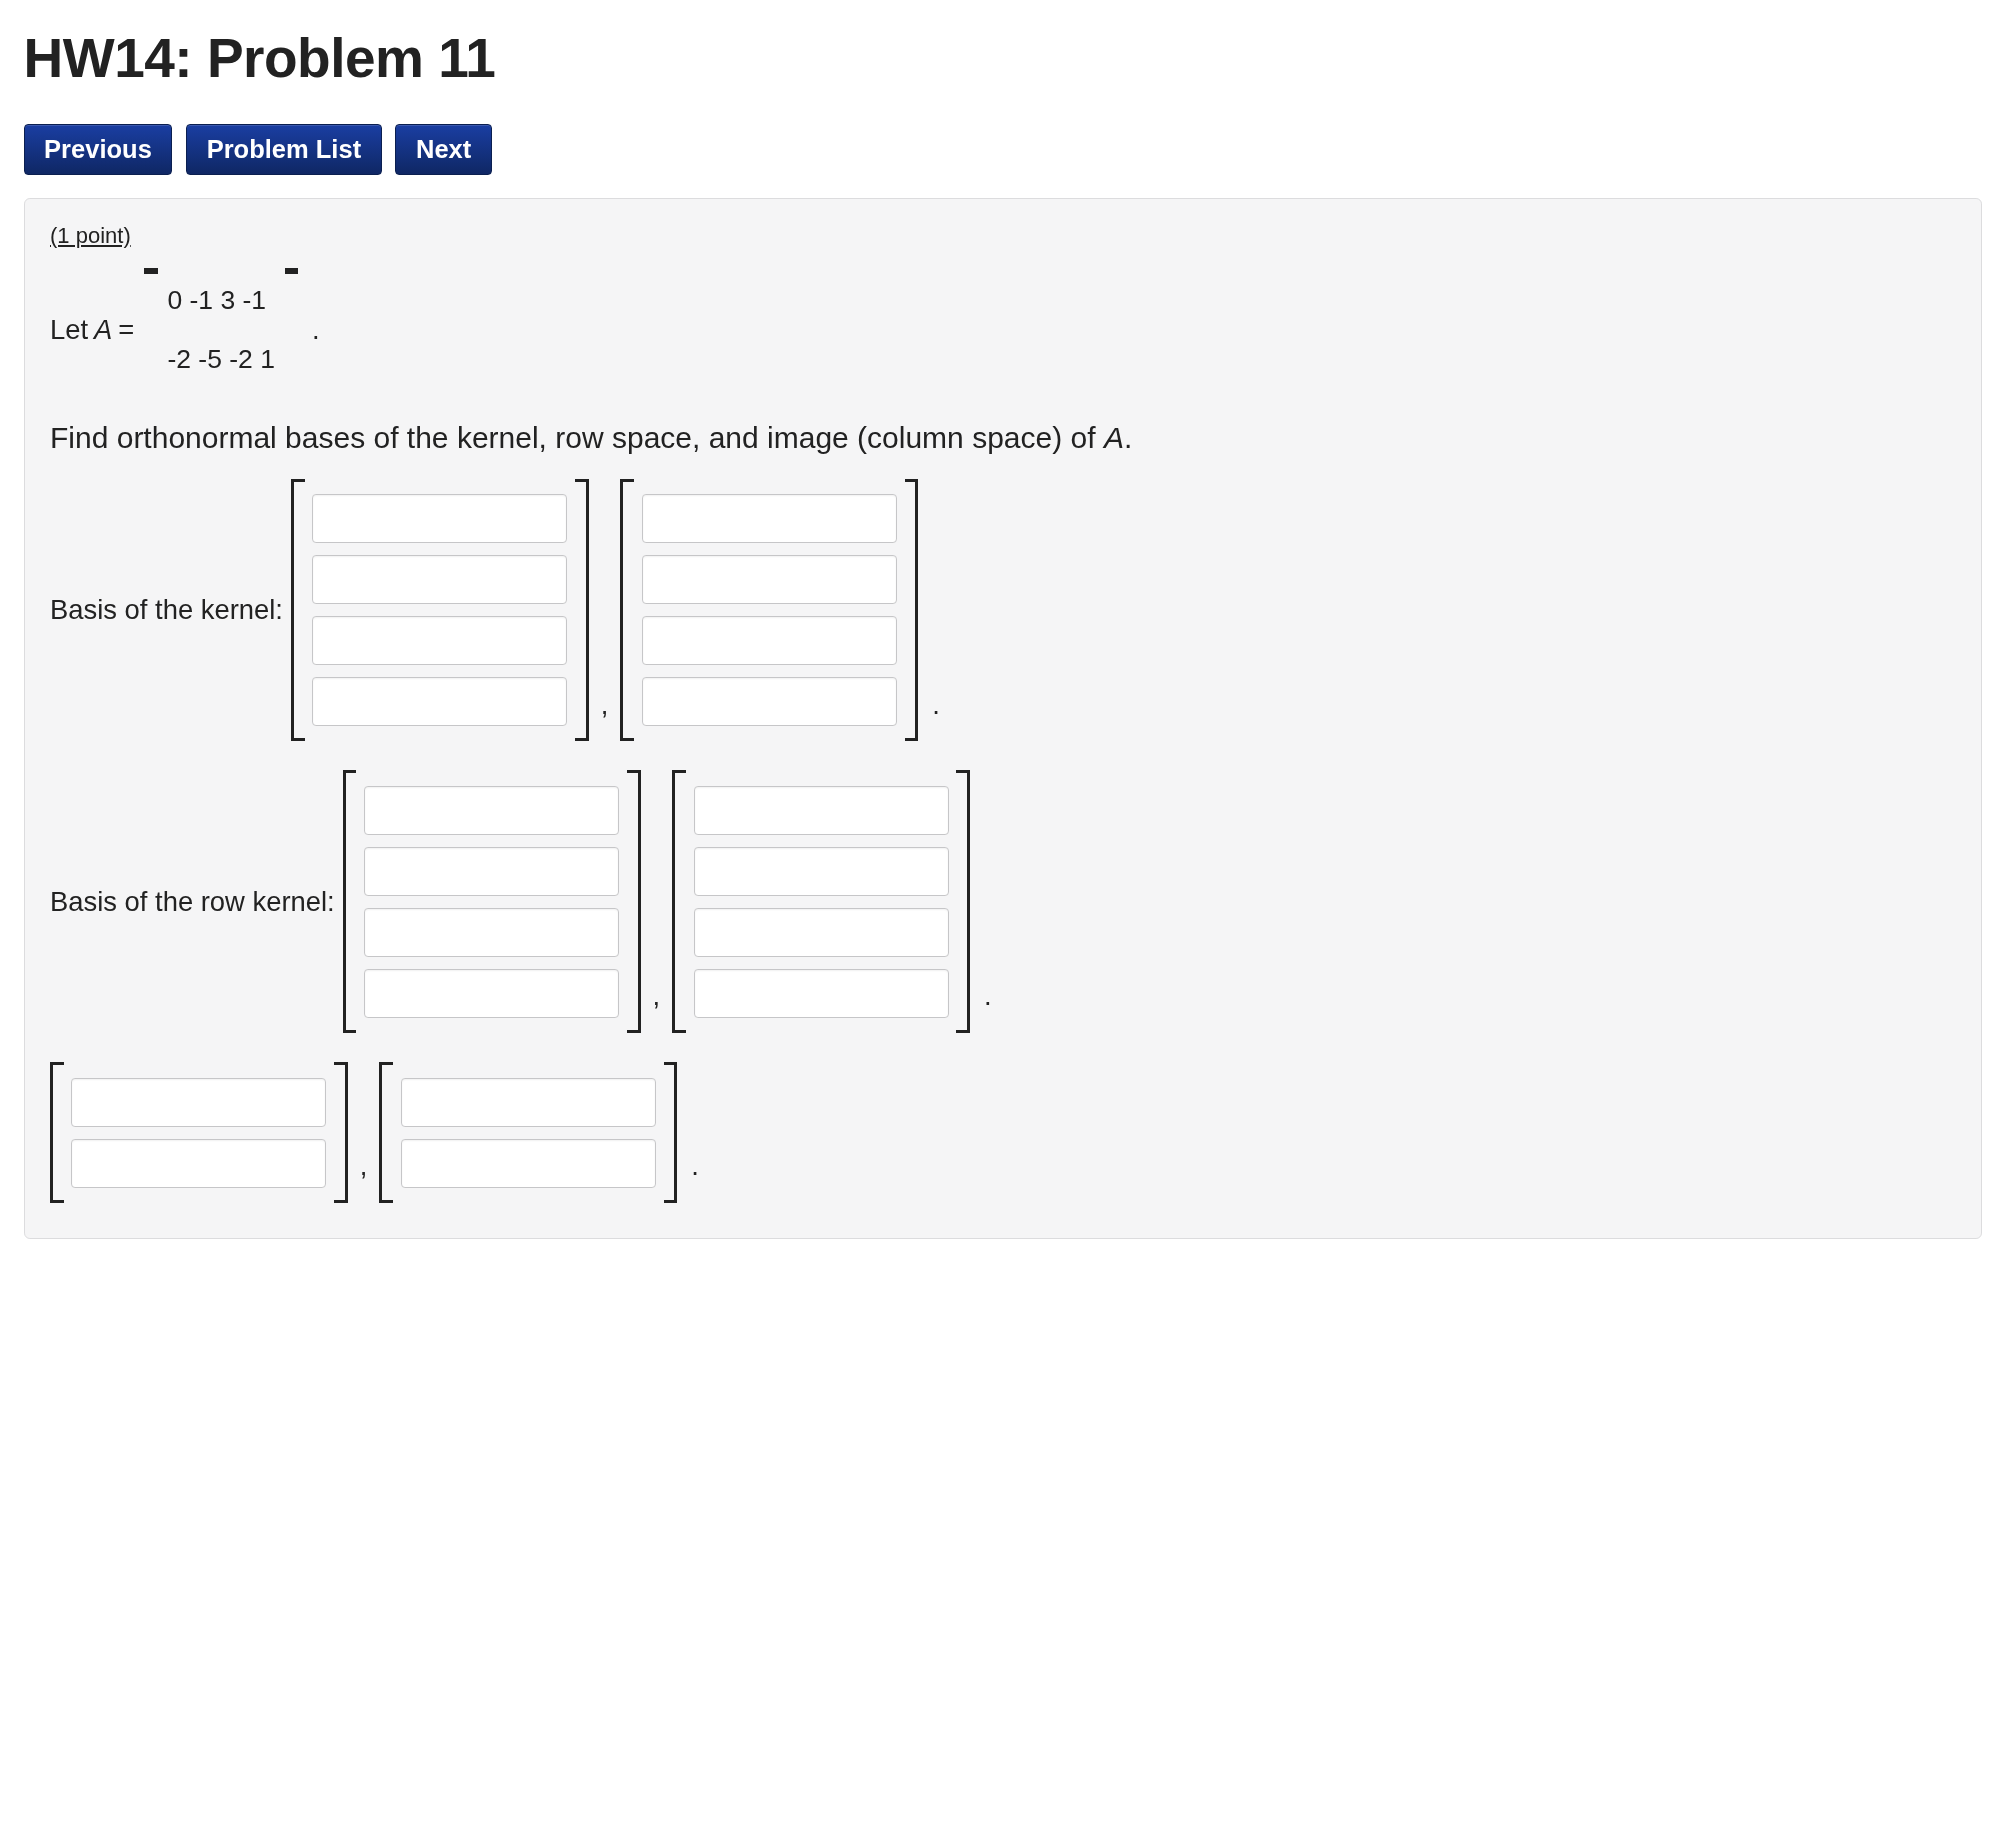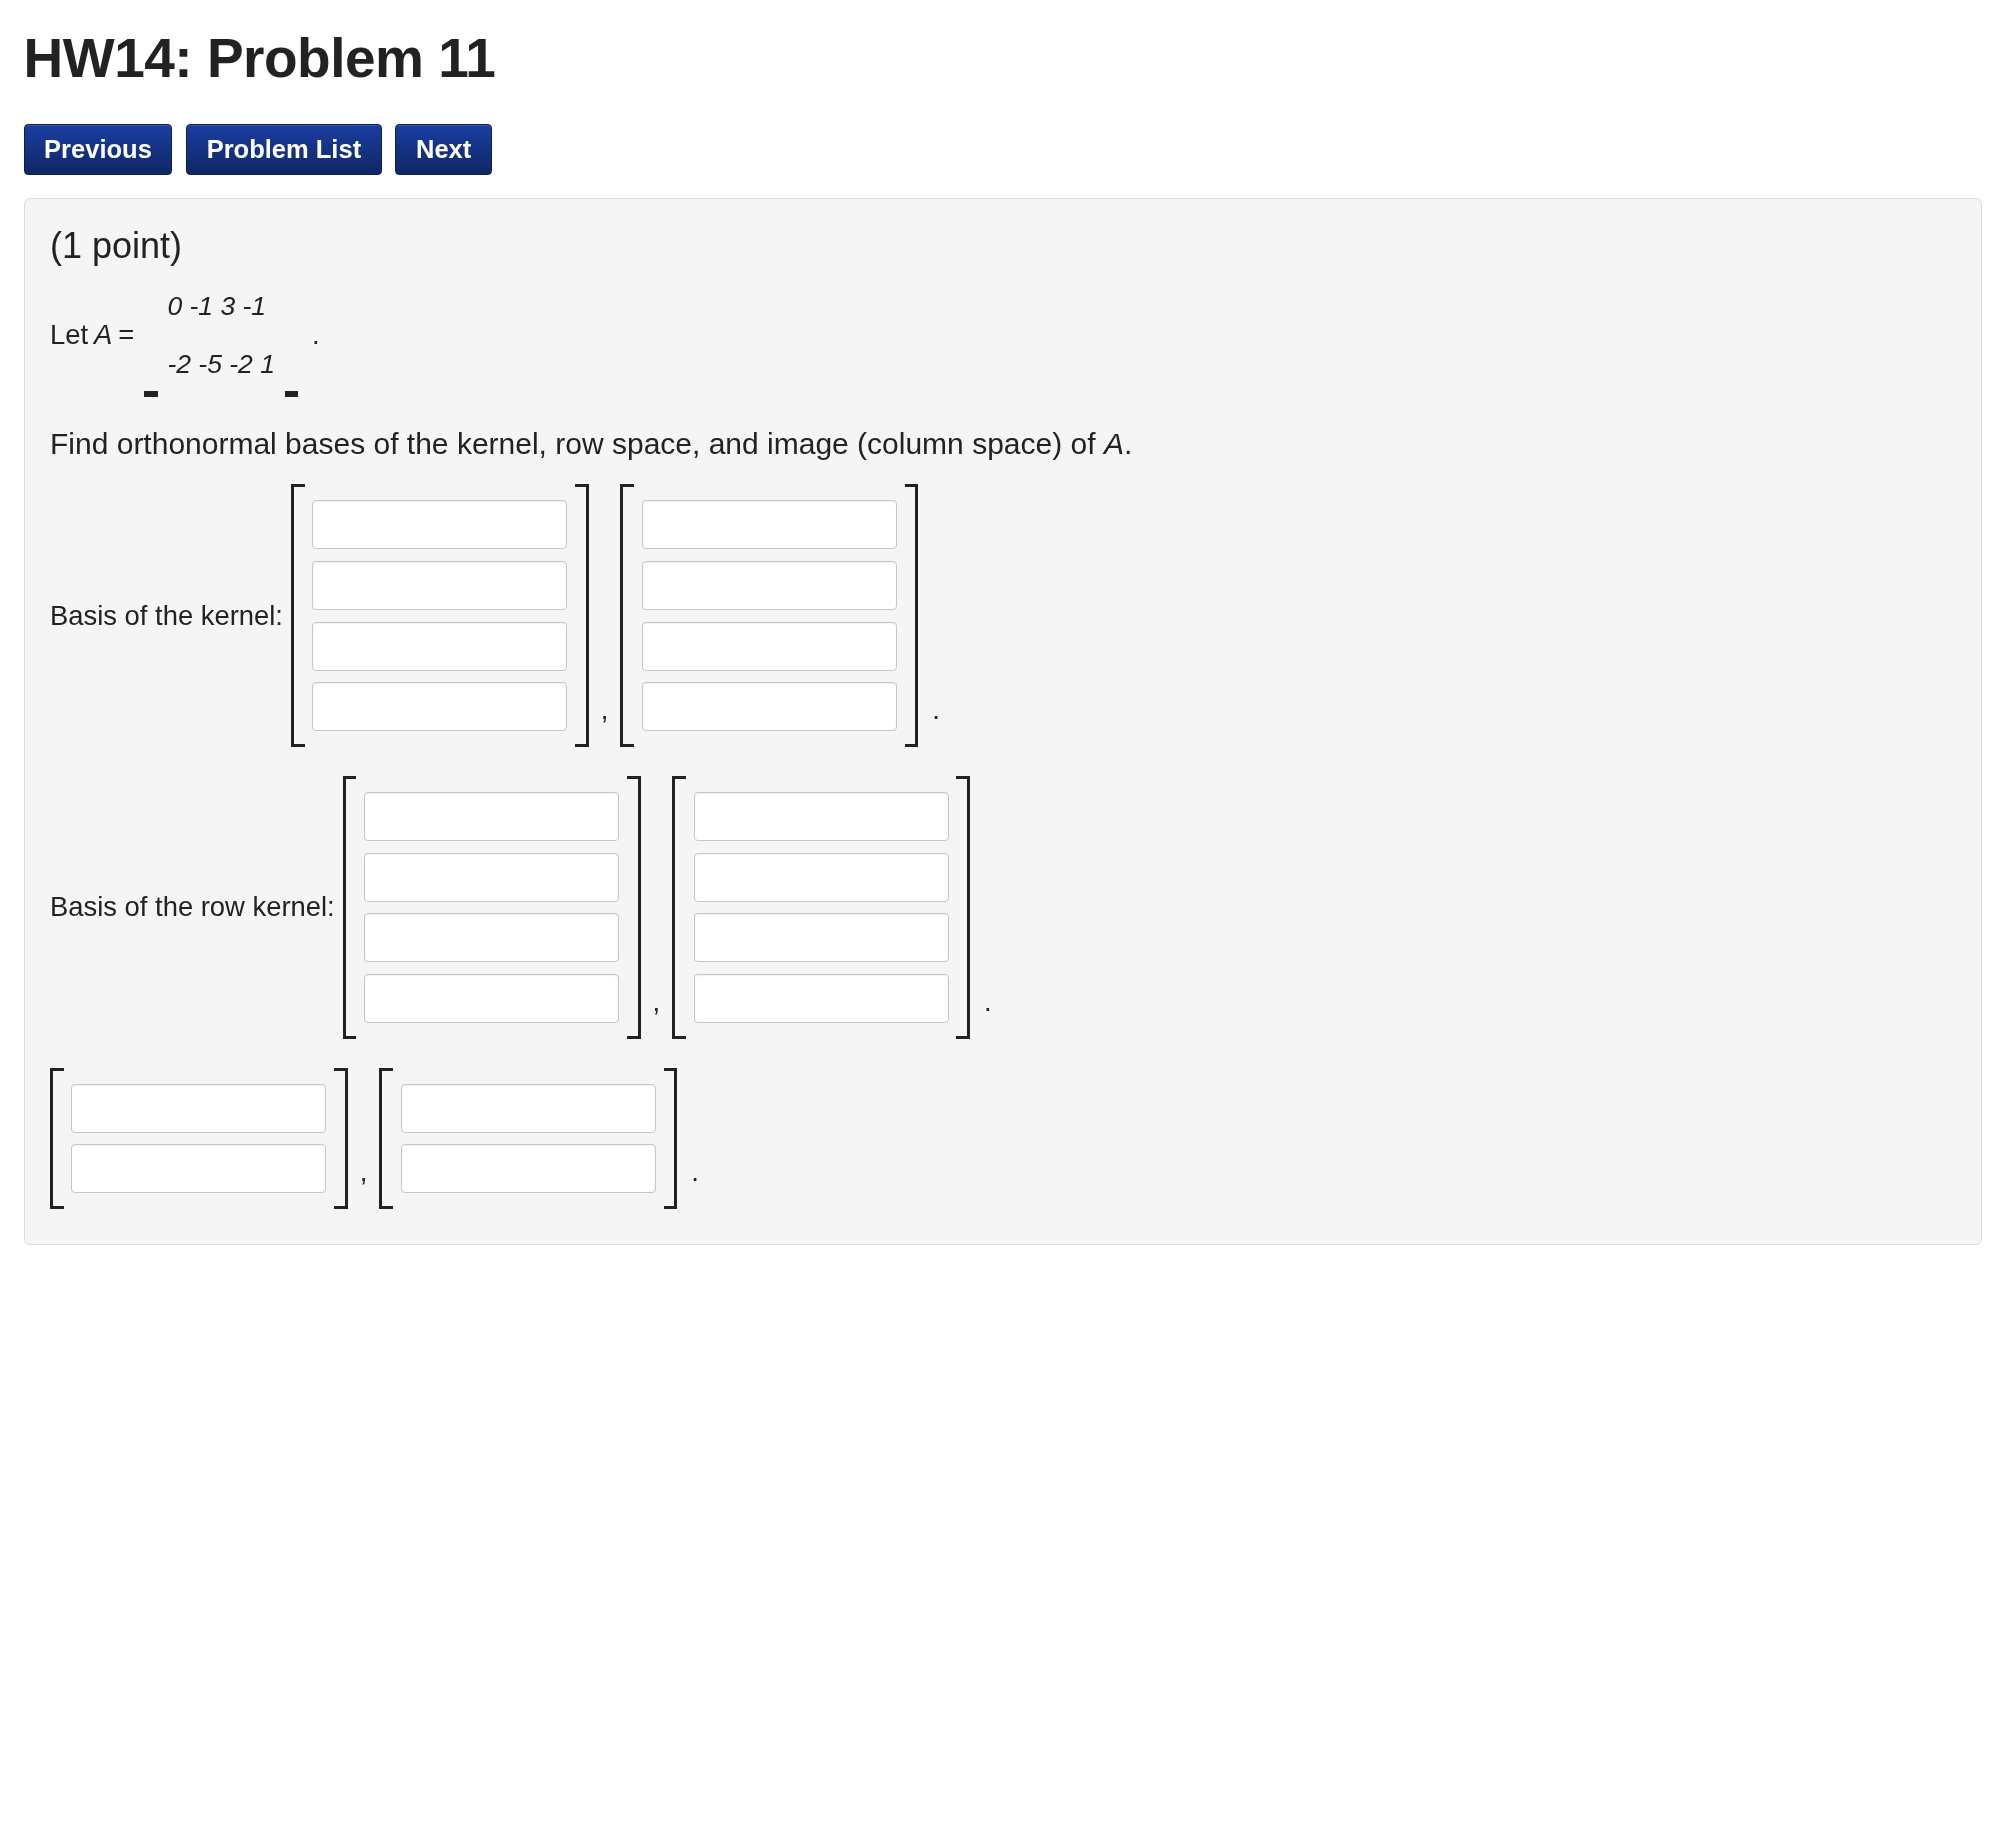--- a/index.html
+++ b/index.html
@@ -35,35 +35,35 @@
     cursor: pointer;
     box-shadow: inset 0 1px 0 rgba(255,255,255,0.15);
   }
   .problem-box {
     background: #f5f5f6;
     border: 1px solid #dcdcde;
     border-radius: 5.9px;
     padding: 21.6px 25.5px 29px 25.5px;
   }
   .points {
-    font-size: 36px;
-    margin-bottom: 3px;
+    font-size: 22px;
+    margin-bottom: 17px;
+    text-decoration: underline;
   }
   .let-row {
     display: flex;
     align-items: center;
     gap: 5.9px;
     margin-bottom: 25.5px;
   }
   .ital { font-style: italic; }
   .matrix {
     display: inline-flex;
-    align-items: flex-end;
+    align-items: flex-start;
     margin: 0 3.9px;
-    font-style: italic;
   }
   .bracket {
     width: 13.7px;
     position: relative;
   }
   .bracket.left {
     border-left: 3.9px solid #222;
     border-top: 3.9px solid #222;
     border-bottom: 3.9px solid #222;
     border-right: none;

